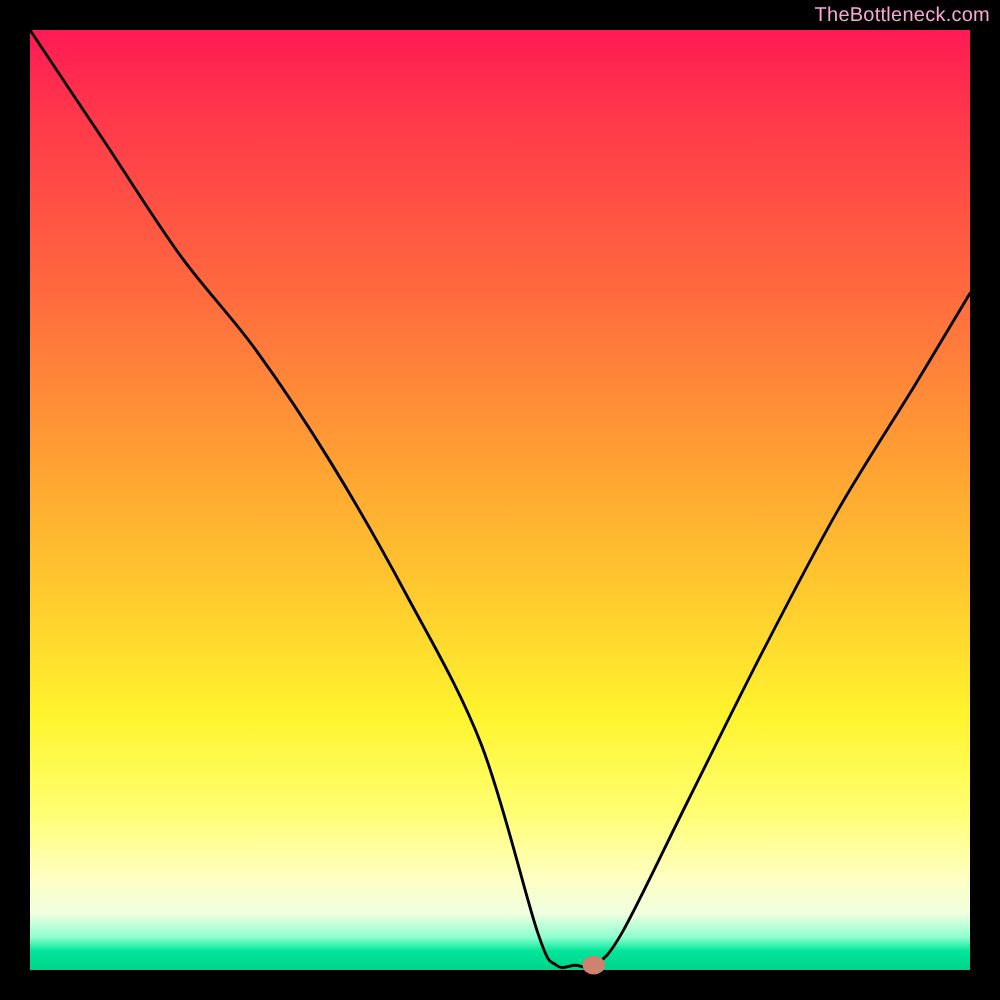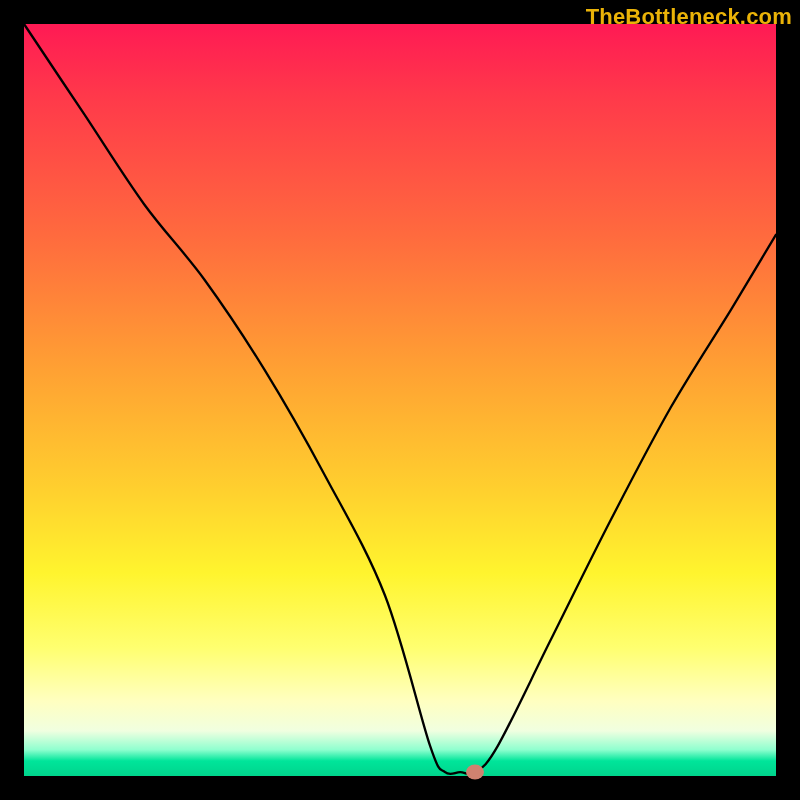--- a/index.html
+++ b/index.html
@@ -39,23 +39,23 @@
       #f0ffe0 94%,
       #8fffcf 96.5%,
       #00e59a 98%,
       #00d48c 100%
     );
   }
   .watermark {
     position: absolute;
     top: 4px;
     right: 8px;
-    color: #eab308;
-    font-size: 22px;
-    font-weight: 700;
+    color: #f9a8d4;
+    font-size: 16px;
+    font-weight: 400;
     letter-spacing: 0.2px;
     user-select: none;
   }
   svg.curve {
     position: absolute;
     left: 24px;
     top: 24px;
     width: 752px;
     height: 752px;
     overflow: visible;

